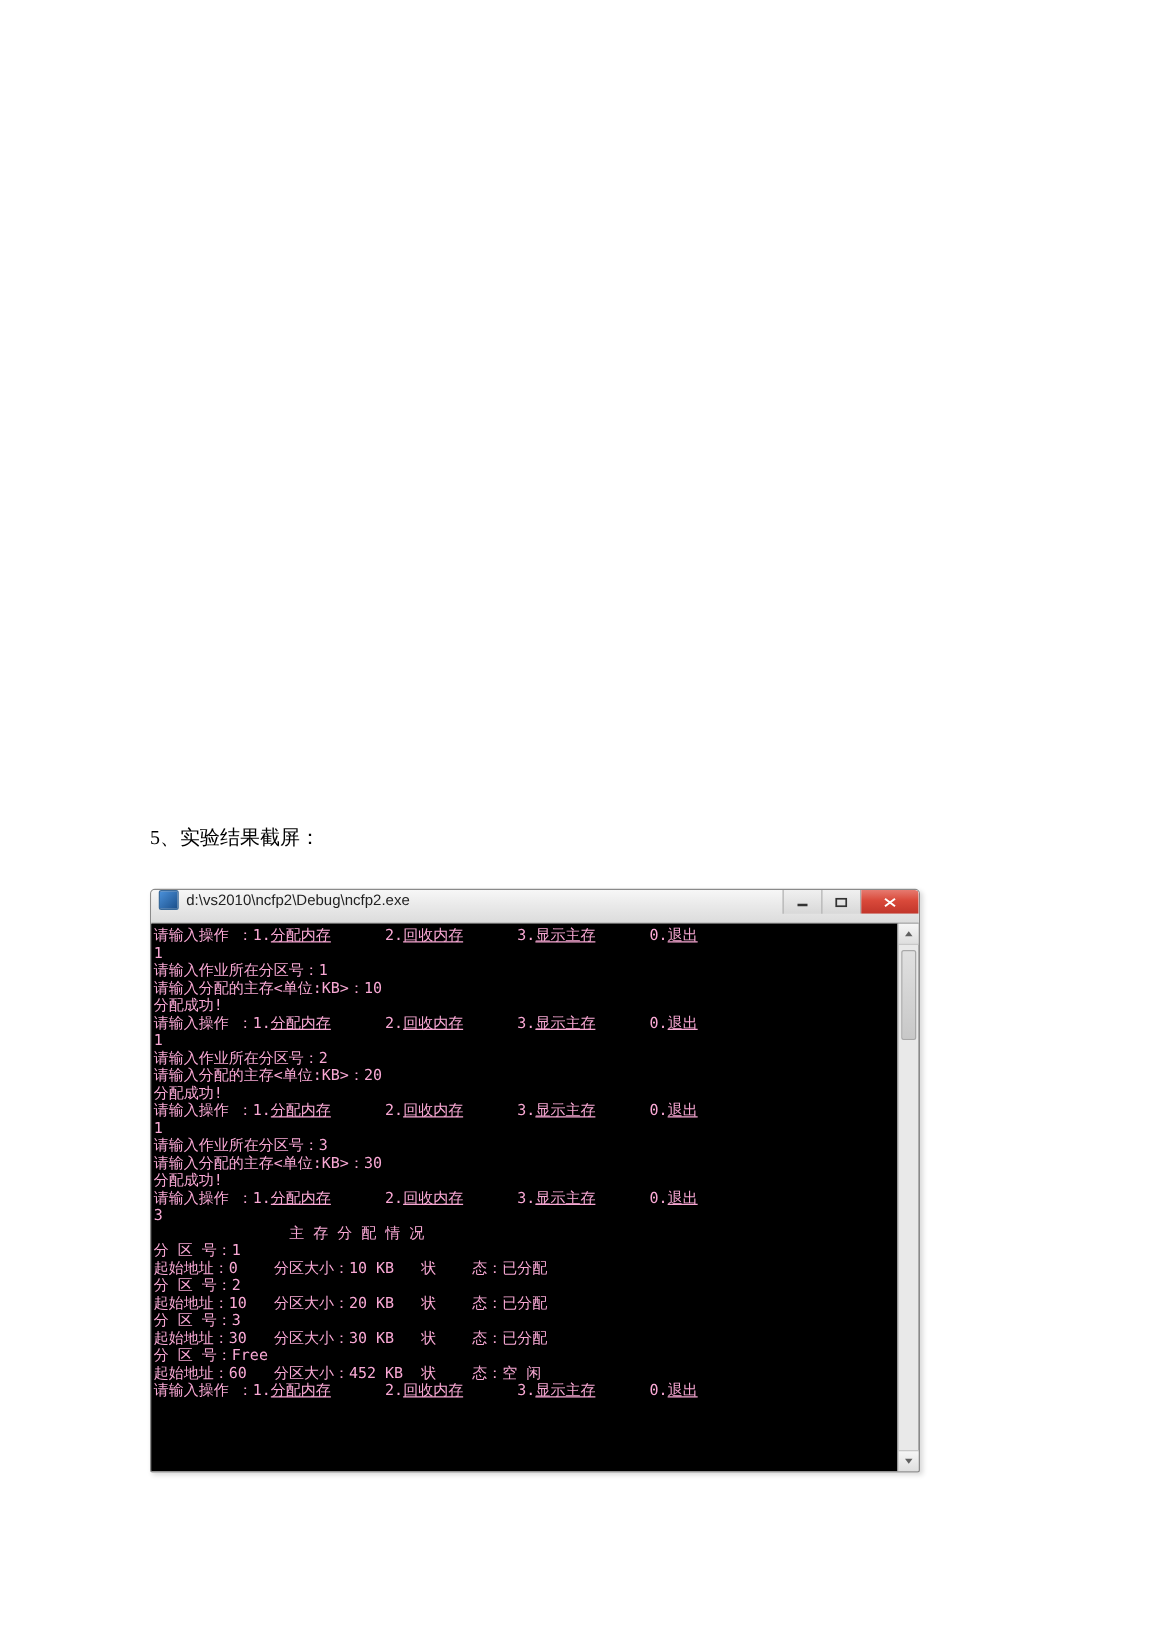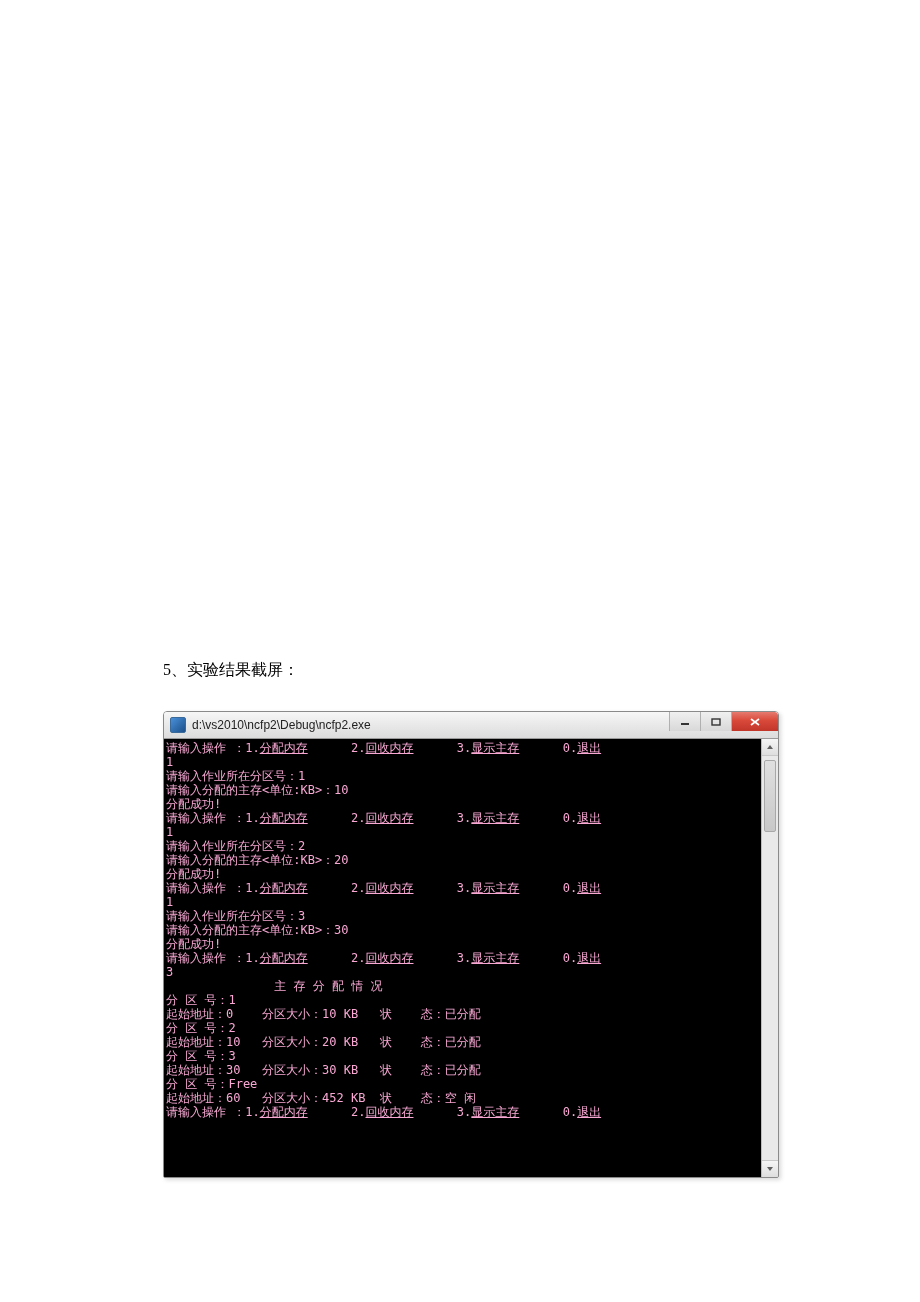--- a/index.html
+++ b/index.html
@@ -4,38 +4,37 @@
 <style>
   body {
     margin: 0;
     padding: 0;
     background: #fff;
     width: 920px;
     font-family: "SimSun", "宋体", serif;
   }
   .page {
     padding: 120px 120px 40px 120px;
-    margin-left: 43px;
   }
   .heading {
     font-size: 16px;
     margin: 540px 0 30px 0;
     color: #000;
   }
   .window {
     width: 614px;
     border: 1px solid #8a8a8a;
     border-radius: 4px 4px 2px 2px;
     box-shadow: 2px 2px 4px rgba(0,0,0,0.15);
     overflow: hidden;
     font-family: "NSimSun", "SimSun", "Consolas", monospace;
   }
   .titlebar {
     display: flex;
-    align-items: center;
+    align-items: flex-start;
     justify-content: space-between;
     height: 26px;
     background: linear-gradient(to bottom, #f7f7f7 0%, #eaeaea 45%, #dcdcdc 100%);
     border-bottom: 1px solid #9a9a9a;
     padding: 0 0 0 6px;
   }
   .titlebar-left {
     display: flex;
     align-items: center;
     gap: 6px;

